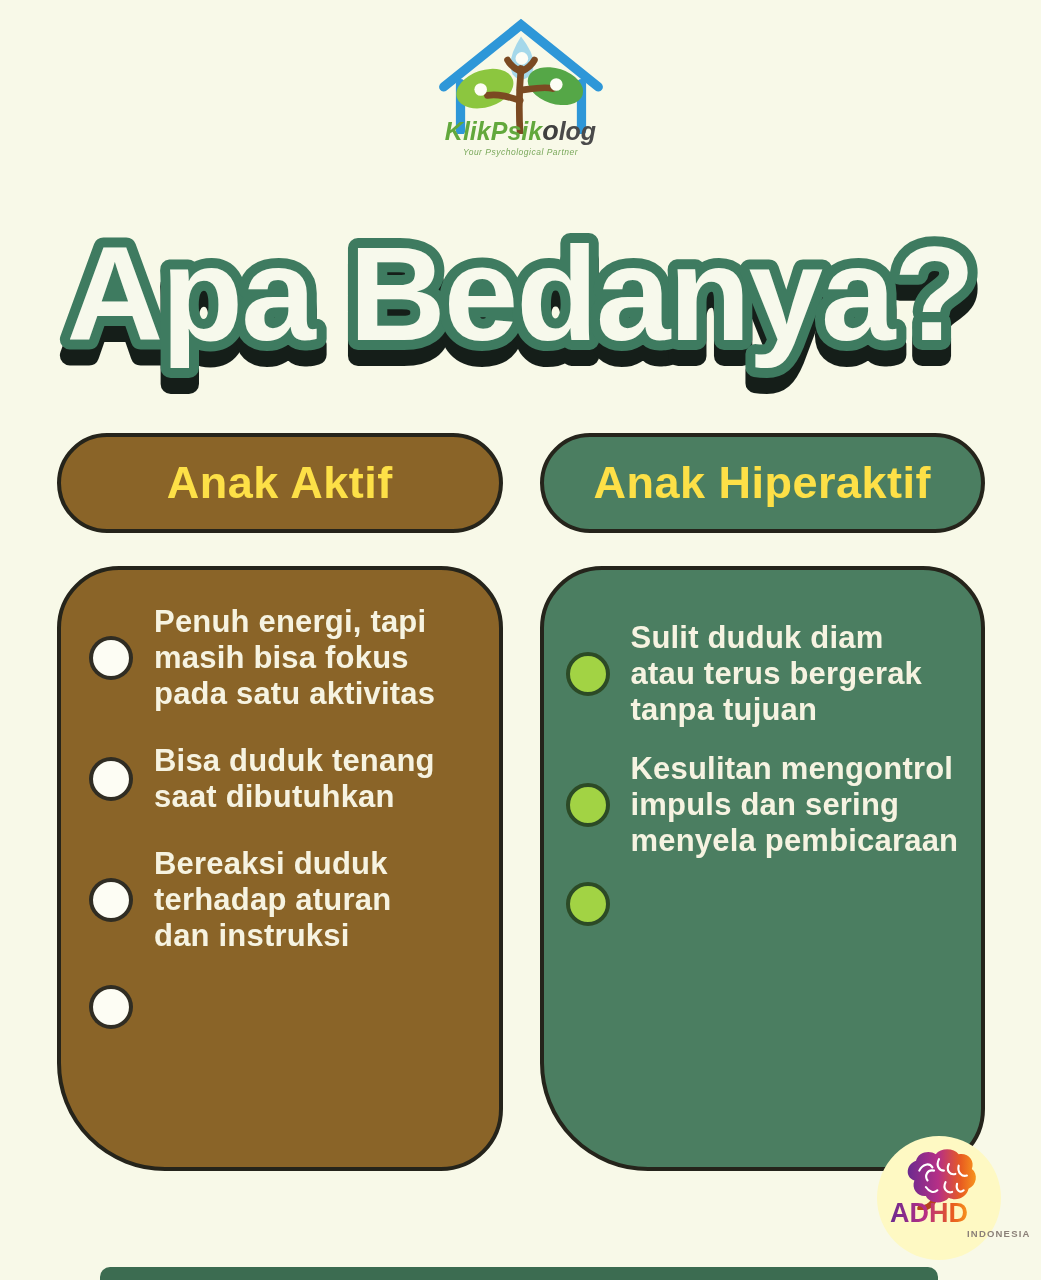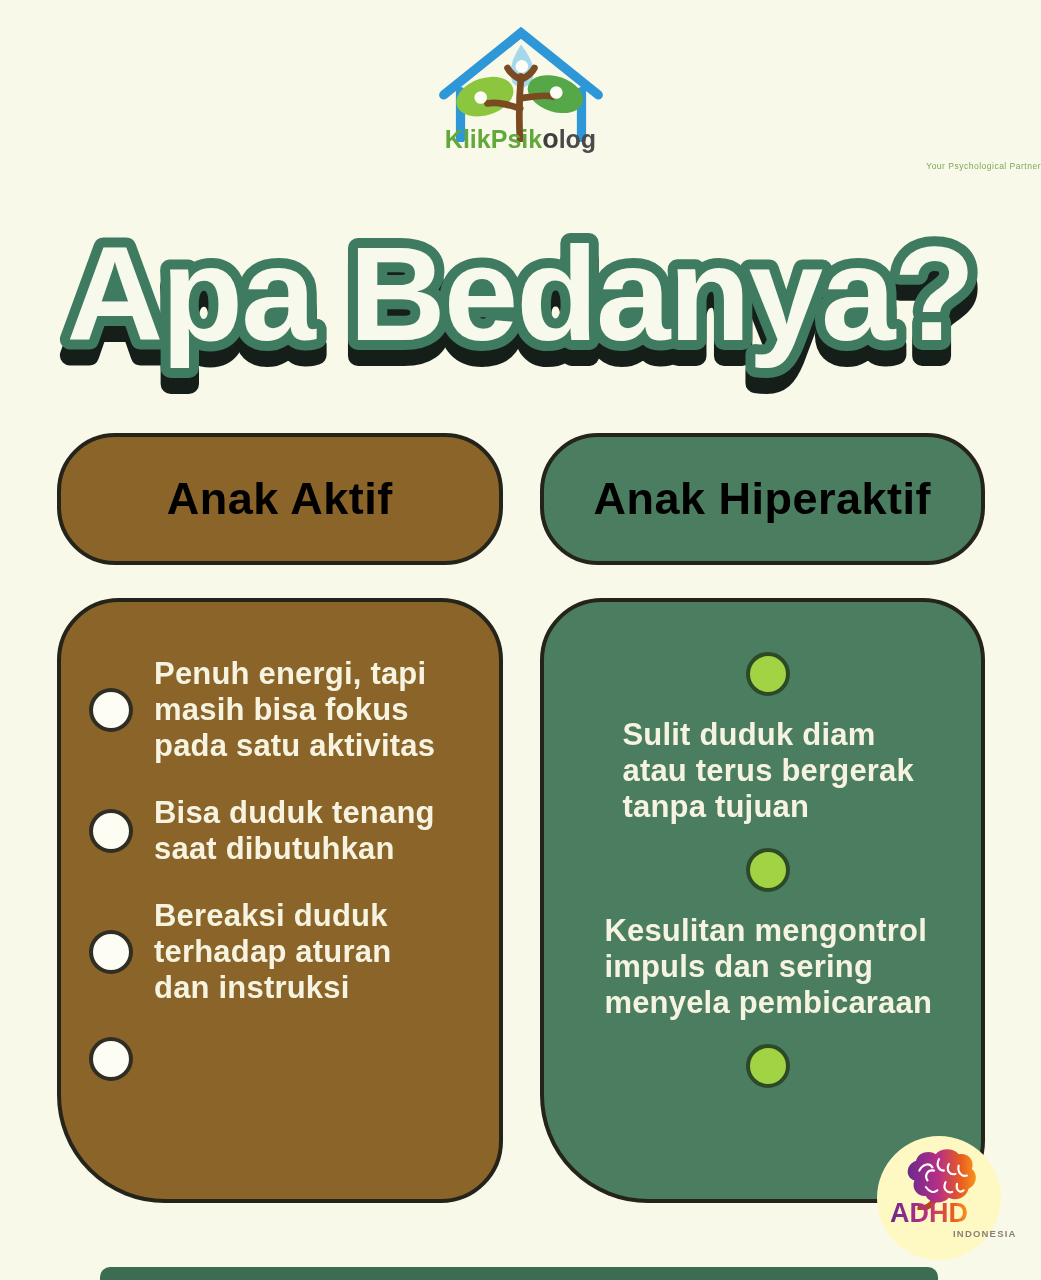--- a/index.html
+++ b/index.html
@@ -1,66 +1,66 @@
 <!DOCTYPE html>
 <html style="--background: #f8f9e8; --brown: #8a6428; --green: #4b7e61; --bullet-light: #fdfdf4; --bullet-lime: #a2d344; --outline: #25241b; --title-fill: #f7f9ec; --title-stroke: #3e7b60; --title-shadow: #151e19; --box-text: #f6f3e1; --bar: #3c6c51; --logo-blue: #2e97d8; --logo-green-text: #62a83c; --logo-gray-text: #4a4a4a; --badge-gradient-start: #6b2a8f; --badge-gradient-end: #f7941d; --indonesia-gray: #8b8078;"><head>
 <meta charset="utf-8">
 <style>
   html,body{margin:0;padding:0;}
   body{font-family:"Liberation Sans",sans-serif;}
   .canvas{position:relative;width:1041px;height:1280px;overflow:hidden;background:var(--background,#f8f9e8);}
 
   
-  .logo{position:absolute;top:16px;left:0;right:0;text-align:center;}
+  .logo{position:absolute;top:8px;left:0;right:0;text-align:center;font-style:italic;}
   .logo svg{display:block;margin:0 auto;}
   .brand{margin-top:-16px;line-height:1;position:relative;z-index:2;}
   .b-green{color:var(--logo-green-text,#62a83c);font-weight:bold;font-size:25px;}
   .b-o{color:#3f3f3f;font-weight:bold;font-size:27px;}
   .b-gray{color:var(--logo-gray-text,#4a4a4a);font-weight:bold;font-size:25px;}
-  .tagline{margin-top:8px;font-size:8.5px;color:#79a85a;letter-spacing:.5px;text-align:right;}
+  .tagline{margin-top:2px;font-size:8.5px;color:#79a85a;letter-spacing:.5px;}
 
   
   .title-svg{position:absolute;top:198px;left:50px;width:940px;height:220px;}
   .title-svg text{font-family:"Liberation Sans",sans-serif;font-weight:bold;font-size:134px;
     text-anchor:middle;letter-spacing:-2px;}
   .t-shadow{fill:var(--title-shadow,#151e19);stroke:var(--title-shadow,#151e19);stroke-width:20px;stroke-linejoin:round;}
   .t-main{fill:var(--title-fill,#f7f9ec);stroke:var(--title-stroke,#3e7b60);stroke-width:20px;
     paint-order:stroke fill;stroke-linejoin:round;}
 
   
   .cols{position:absolute;left:57px;top:433px;width:928px;
     display:grid;grid-template-columns:1fr 1fr;column-gap:37px;row-gap:33px;}
-  .pill{height:132px;border:4px solid var(--outline,#25241b);border-radius:58px;
+  .pill{height:100px;border:4px solid var(--outline,#25241b);border-radius:58px;
     display:flex;align-items:center;justify-content:center;
-    color:#000000;font-weight:bold;font-size:45px;letter-spacing:.5px;box-sizing:border-box;}
+    color:#fde047;font-weight:bold;font-size:45px;letter-spacing:.5px;box-sizing:border-box;}
   .pill-brown{background:var(--brown,#8a6428);}
   .pill-green{background:var(--green,#4b7e61);}
 
   .card{height:605px;border:4px solid var(--outline,#25241b);
     border-radius:62px 62px 62px 108px;box-sizing:border-box;overflow:hidden;}
   .card-brown{background:var(--brown,#8a6428);padding:34px 18px 0 28px;}
   .card-green{background:var(--green,#4b7e61);padding:50px 10px 0 22px;}
 
   .item{display:flex;align-items:center;gap:21px;}
-  .card-brown .item{margin-bottom:31px;margin-top:20px;}
-  .card-green .item{margin-bottom:23px;flex-direction:column;}
+  .card-brown .item{margin-bottom:31px;}
+  .card-green .item{margin-bottom:23px;}
   .bullet{flex:none;width:44px;height:44px;border-radius:50%;box-sizing:border-box;}
   .b-light{background:var(--bullet-light,#fdfdf4);border:4px solid rgba(25,22,12,.9);}
   .b-lime{background:var(--bullet-lime,#a2d344);border:4px solid #2c4a26;}
   .itext{white-space:pre-wrap;color:var(--box-text,#f6f3e1);font-weight:bold;
     font-size:31px;line-height:1.16;letter-spacing:.2px;}
 
   
   .badge{position:absolute;left:877px;top:1136px;width:124px;height:124px;border-radius:50%;
     background:#fef9c3;display:flex;flex-direction:column;align-items:center;box-sizing:border-box;padding-top:10px;}
   .badge svg{display:block;}
   .adhd{margin-top:-10px;align-self:flex-start;margin-left:13px;font-size:27px;font-weight:bold;line-height:1;
     background:linear-gradient(90deg,var(--badge-gradient-start,#6b2a8f) 0%,#b62f86 45%,#e85c20 80%,var(--badge-gradient-end,#f7941d) 100%);
     -webkit-background-clip:text;background-clip:text;color:transparent;}
-  .indo{align-self:flex-start;margin-left:38px;margin-top:1px;font-size:9.5px;color:var(--indonesia-gray,#8b8078);letter-spacing:1.2px;font-weight:bold;padding-left:38px;}
+  .indo{align-self:flex-start;margin-left:52px;margin-top:1px;font-size:9.5px;color:var(--indonesia-gray,#8b8078);letter-spacing:1.2px;font-weight:bold;padding-left:38px;}
 
   
   .bottom-bar{position:absolute;left:100px;width:838px;top:1267px;height:13px;
     background:var(--bar,#3c6c51);border-radius:10px 10px 0 0;}
 </style>
 </head>
 <body>
 
 <div class="canvas">
 

